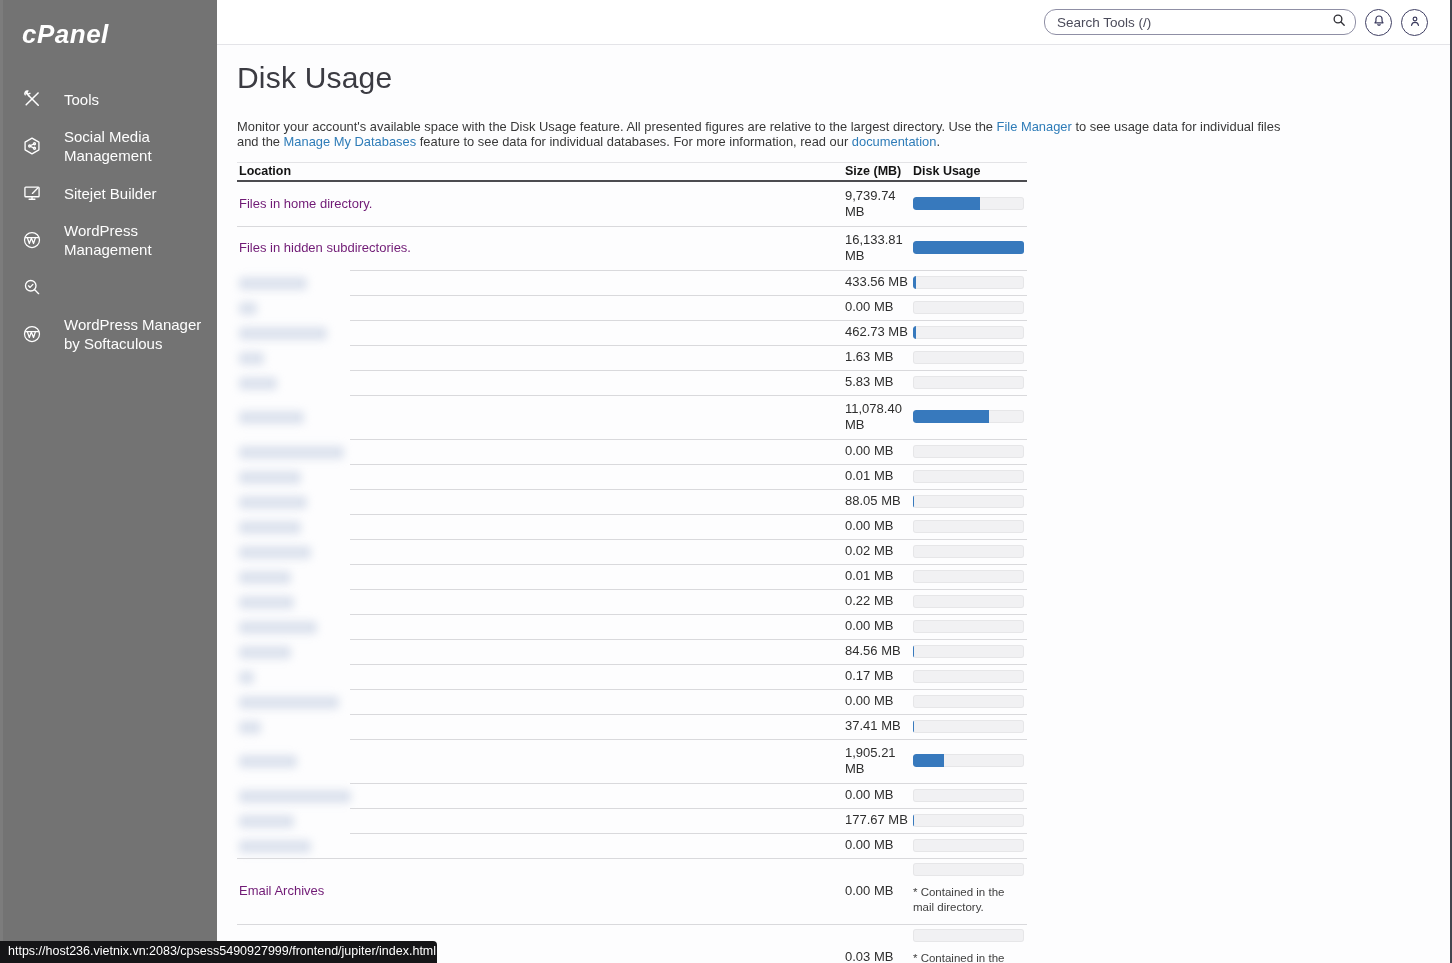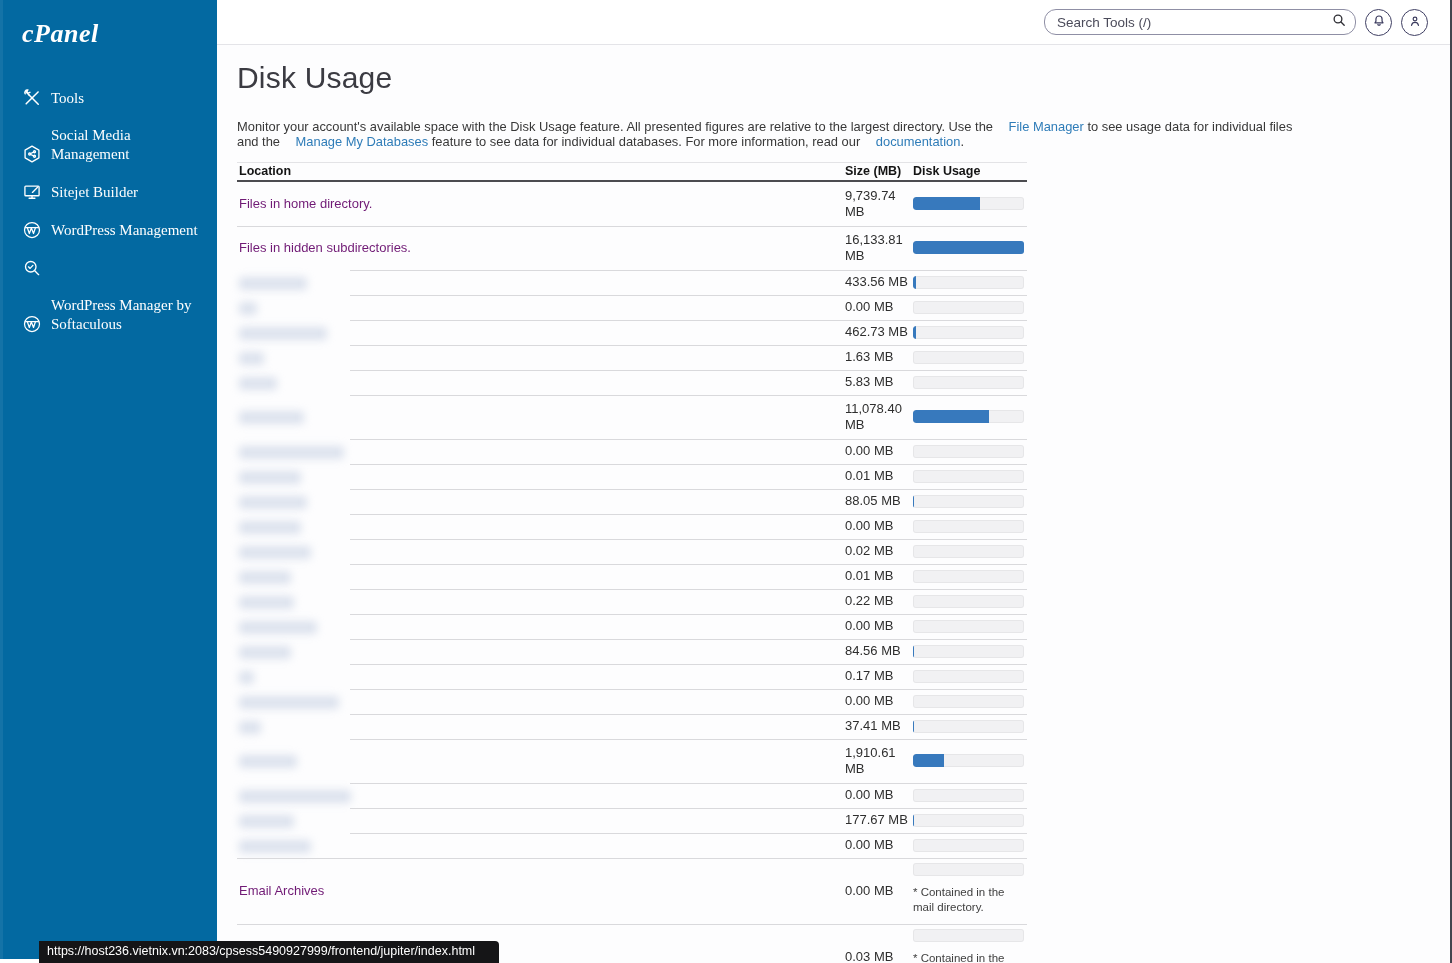--- a/index.html
+++ b/index.html
@@ -5,32 +5,31 @@
   * { box-sizing: border-box; }
   html,body { margin:0; padding:0; }
   body {
     width:1452px; height:963px; position:relative; overflow:hidden;
     background:#ffffff; font-family:"Liberation Sans", sans-serif;
   }
 
   
   .sidebar {
     position:absolute; left:0; top:0; width:217px; height:959px;
-    background:#0369a1; color:#fff;
+    background:#737373; color:#fff;
     box-shadow: inset 3px 0 0 rgba(255,255,255,0.07);
     z-index:2;
-    font-family:Liberation Serif, serif;
   }
   .logo {
     margin:19px 0 0 22px; font-style:italic; font-weight:bold;
     font-size:26px; letter-spacing:.5px; color:#fff; cursor:pointer;
   }
   .nav { margin-top:30px; }
   .nav-item {
-    display:flex; align-items:flex-end; gap:9px;
+    display:flex; align-items:center; gap:22px;
     padding:9px 12px 9px 22px; font-size:15px; line-height:19px;
     color:#fefefe; cursor:pointer;
   }
   .nav-item .icn { flex:none; width:20px; height:20px; margin-top:0; }
   .nav-item svg { display:block; }
 
   
   .topbar {
     position:absolute; left:217px; right:0; top:0; height:45px;
     background:#fff; border-bottom:1px solid #e4e4e8;
@@ -59,21 +58,21 @@
     background:#fdfdfe; padding:14px 0 12px 20px; overflow:hidden;
   }
   h1.page-title {
     margin:0; font-size:30px; line-height:38px; font-weight:300;
     color:#3b3b42; letter-spacing:.2px;
   }
   .intro {
     margin-top:22px; max-width:1058px;
     font-size:12.9px; line-height:15px; color:#383838;
   }
-  .intro a { color:#2e7cb8; text-decoration:none; cursor:pointer;margin-left:12px; }
+  .intro a { color:#2e7cb8; text-decoration:none; cursor:pointer; }
 
   
   .disk-table { margin-top:10px; width:790px; }
   .thead {
     display:flex; align-items:center; height:20px;
     border-top:1px solid #e3e3e6; border-bottom:2px solid #4c4c50;
     font-size:12.5px; font-weight:bold; color:#141414;
   }
   .cell-loc  { width:608px; padding-left:2px; }
   .cell-size { width:68px;  font-size:13px; color:#2e2e2e; line-height:16px; }
@@ -101,21 +100,21 @@
   .h-note .cell-bar {
     align-self:flex-start; flex-direction:column; align-items:flex-start;
     padding-top:5px;
   }
   .note { font-size:11.5px; line-height:15px; color:#3f3f3f; margin-top:9px; width:102px; }
 
   
   .status-tooltip {
     position:absolute; left:0; bottom:0; z-index:5;
     background:#151517; color:#fff; font-size:12.5px;
-    padding:3px 24px 5px 8px; border-radius:0 4px 0 0; white-space:nowrap;margin-left:39px;
+    padding:3px 1px 5px 8px; border-radius:0 4px 0 0; white-space:nowrap;
   }
 
   .window-edge {
     position:absolute; right:0; top:0; width:2px; height:100%;
     background:#44444e; z-index:6;
   }
 </style>
 </head>
 <body>
 
@@ -429,21 +428,21 @@
     <div class="cell-size">37.41 MB</div>
     <div class="cell-bar">
       <div class="track">
         <div class="fill" style="width: 0.23%;"></div>
       </div>
 
     </div>
   </div>
         <div class="row h-tall redacted">
     <div class="cell-loc"><span class="blob" style="width: 58px;"></span></div>
-    <div class="cell-size">1,910.61 MB</div>
+    <div class="cell-size">1,905.21 MB</div>
     <div class="cell-bar">
       <div class="track">
         <div class="fill" style="width: 27.5%;"></div>
       </div>
 
     </div>
   </div>
         <div class="row h-single redacted">
     <div class="cell-loc"><span class="blob" style="width: 112px;"></span></div>
     <div class="cell-size">0.00 MB</div>

